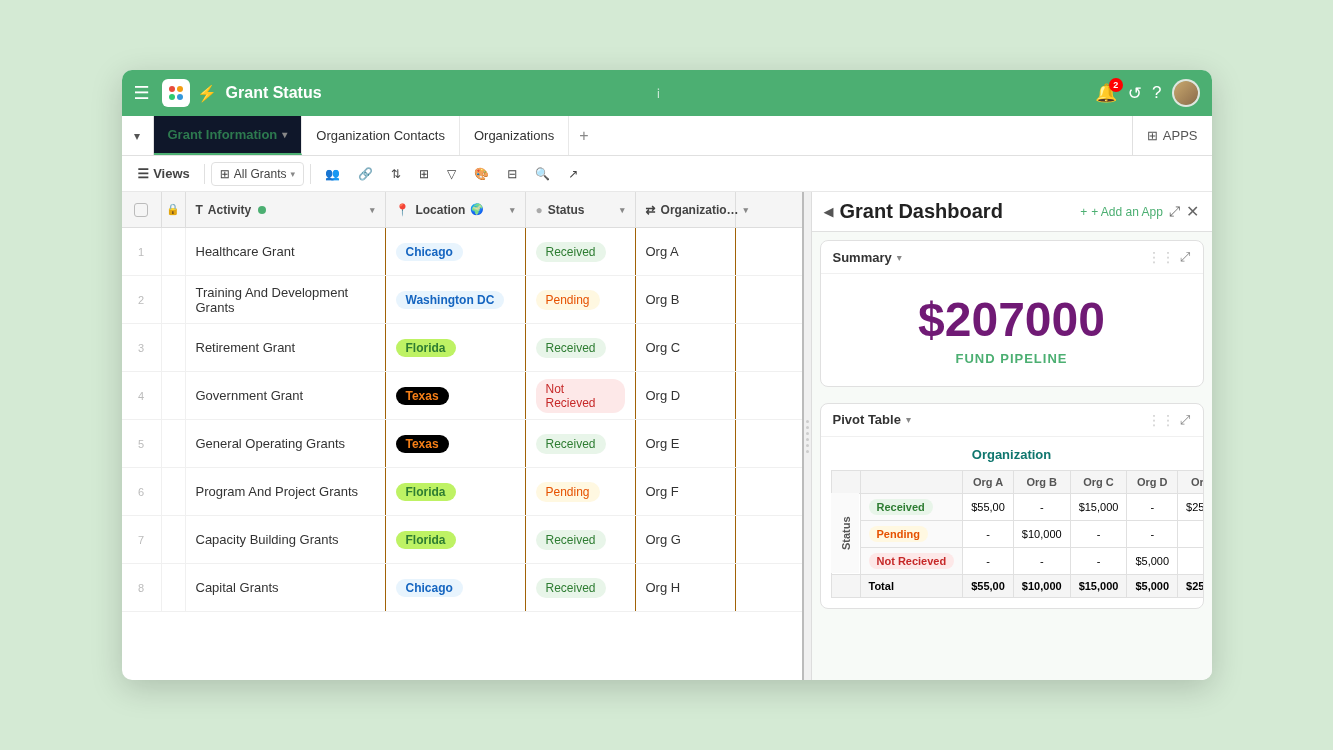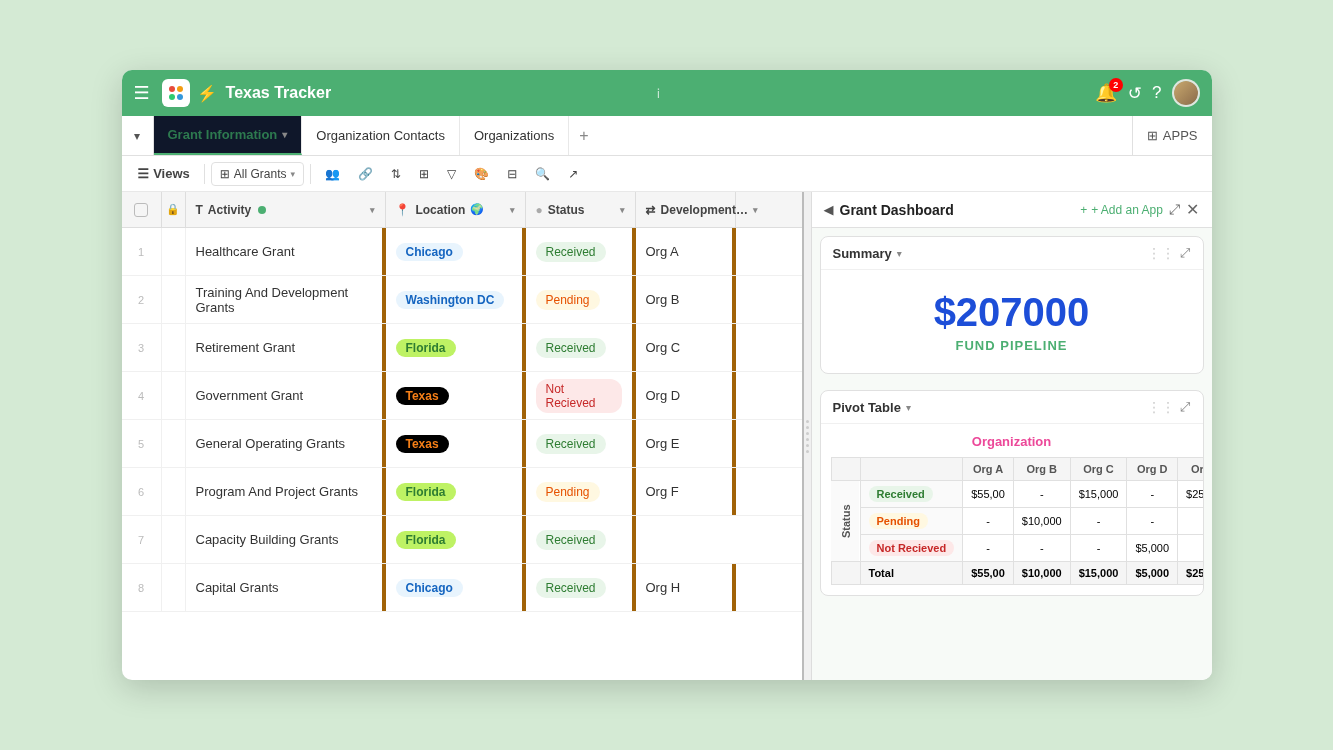--- a/index.html
+++ b/index.html
@@ -249,21 +249,21 @@
       border-right: 1px solid #f0f0f0;
     }
     .td-lock {
       width: 24px; min-width: 24px;
       display: flex; align-items: center; justify-content: center;
       border-right: 1px solid #f0f0f0;
     }
     .td-cell {
       display: flex; align-items: center;
       padding: 0 10px;
-      border-right: 4px solid #a16207;
+      border-right: 1px solid #a16207;
       font-size: 13px;
       color: #333;
     }
     .td-activity { width: 200px; min-width: 200px; }
     .td-location { width: 140px; min-width: 140px; }
     .td-status { width: 110px; min-width: 110px; }
     .td-org { width: 100px; min-width: 100px; }
 
     .location-tag {
       display: inline-block;
@@ -300,21 +300,21 @@
 
     .panel-header {
       display: flex;
       align-items: center;
       padding: 8px 12px;
       background: #fff;
       border-bottom: 1px solid #e0e0e0;
       gap: 6px;
     }
     .panel-toggle { color: #555; font-size: 13px; cursor: pointer; }
-    .panel-title { font-weight: 600; font-size: 14px; color: #222; flex: 1; }
+    .panel-title { font-weight: 600; font-size: 20px; color: #222; flex: 1; }
     .panel-add-btn {
       display: flex; align-items: center; gap: 4px;
       font-size: 12px; color: #4caf72; cursor: pointer;
     }
     .panel-expand { color: #666; font-size: 14px; cursor: pointer; }
     .panel-close { color: #666; font-size: 16px; cursor: pointer; }
 
     
     .widget {
       background: #fff;
@@ -337,39 +337,39 @@
 
     .summary-body {
       display: flex;
       flex-direction: column;
       align-items: center;
       justify-content: center;
       padding: 20px;
       min-height: 100px;
     }
     .summary-amount {
-      font-size: 40px;
+      font-size: 48px;
       font-weight: 800;
-      color: #1d4ed8;
+      color: #701a75;
       line-height: 1.1;
     }
     .summary-label {
       font-size: 13px;
       font-weight: 700;
       color: #4caf72;
       letter-spacing: 1px;
       margin-top: 4px;
     }
 
     
     .pivot-body { padding: 10px; overflow-x: auto; }
     .pivot-label {
       font-size: 13px;
       font-weight: 700;
-      color: #ec4899;
+      color: #0f766e;
       text-align: center;
       margin-bottom: 8px;
     }
     .pivot-table {
       width: 100%;
       border-collapse: collapse;
       font-size: 11px;
     }
     .pivot-table th, .pivot-table td {
       border: 1px solid #e0e0e0;
@@ -433,21 +433,21 @@
     <span class="hamburger-icon">☰</span>
     <div class="logo-box">
       <svg width="18" height="18" viewBox="0 0 18 18">
         <circle cx="5" cy="5" r="3" fill="#e74c3c"></circle>
         <circle cx="13" cy="5" r="3" fill="#f39c12"></circle>
         <circle cx="5" cy="13" r="3" fill="#2ecc71"></circle>
         <circle cx="13" cy="13" r="3" fill="#3498db"></circle>
       </svg>
     </div>
     <span class="bolt-icon">⚡</span>
-    <span class="top-bar-title">Texas Tracker</span>
+    <span class="top-bar-title">Grant Status</span>
     <span class="info-icon">ℹ</span>
     <div style="flex:1"></div>
     <div class="top-bar-actions">
       <div class="notif-btn">
         🔔
         <span class="notif-badge">2</span>
       </div>
       <span class="history-icon">↺</span>
       <span class="help-icon">?</span>
       <div class="avatar">
@@ -543,21 +543,21 @@
           <div class="resize-handle"></div>
         </div>
         <div class="th-cell th-status">
           <span class="th-icon" style="color:#aaa;">●</span>
           <span>Status</span>
           <span class="th-caret">▾</span>
           <div class="resize-handle"></div>
         </div>
         <div class="th-cell th-org">
           <span class="th-icon">⇄</span>
-          <span>Development…</span>
+          <span>Organizatio…</span>
           <span class="th-caret">▾</span>
           <div class="resize-handle"></div>
         </div>
       </div>
 
       <div class="table-body" id="table-body">
       <div class="table-row">
     <div class="td-num">1</div>
     <div class="td-lock"></div>
     <div class="td-cell td-activity">Healthcare Grant</div>
@@ -632,20 +632,21 @@
           <div class="table-row">
     <div class="td-num">7</div>
     <div class="td-lock"></div>
     <div class="td-cell td-activity">Capacity Building Grants</div>
     <div class="td-cell td-location">
       <span class="location-tag loc-florida">Florida</span>
     </div>
     <div class="td-cell td-status">
       <span class="status-tag status-received">Received</span>
     </div>
+    <div class="td-cell td-org">Org G</div>
   </div>
           <div class="table-row">
     <div class="td-num">8</div>
     <div class="td-lock"></div>
     <div class="td-cell td-activity">Capital Grants</div>
     <div class="td-cell td-location">
       <span class="location-tag loc-chicago">Chicago</span>
     </div>
     <div class="td-cell td-status">
       <span class="status-tag status-received">Received</span>

